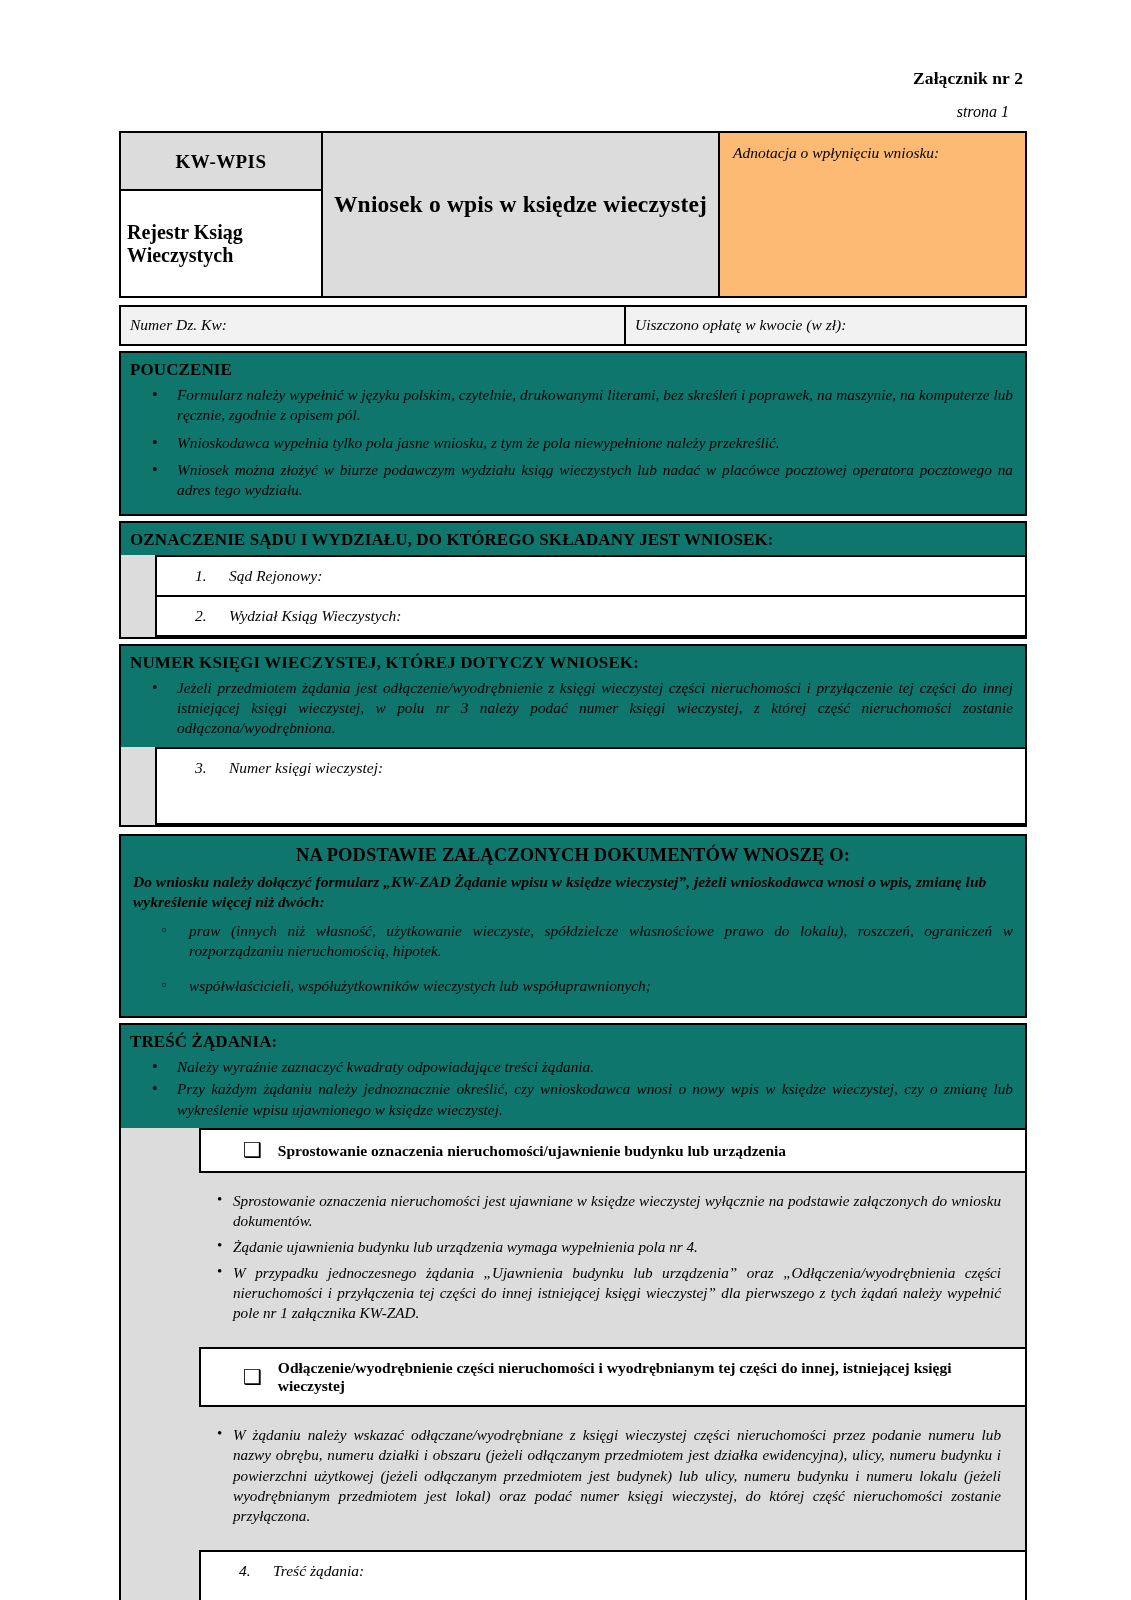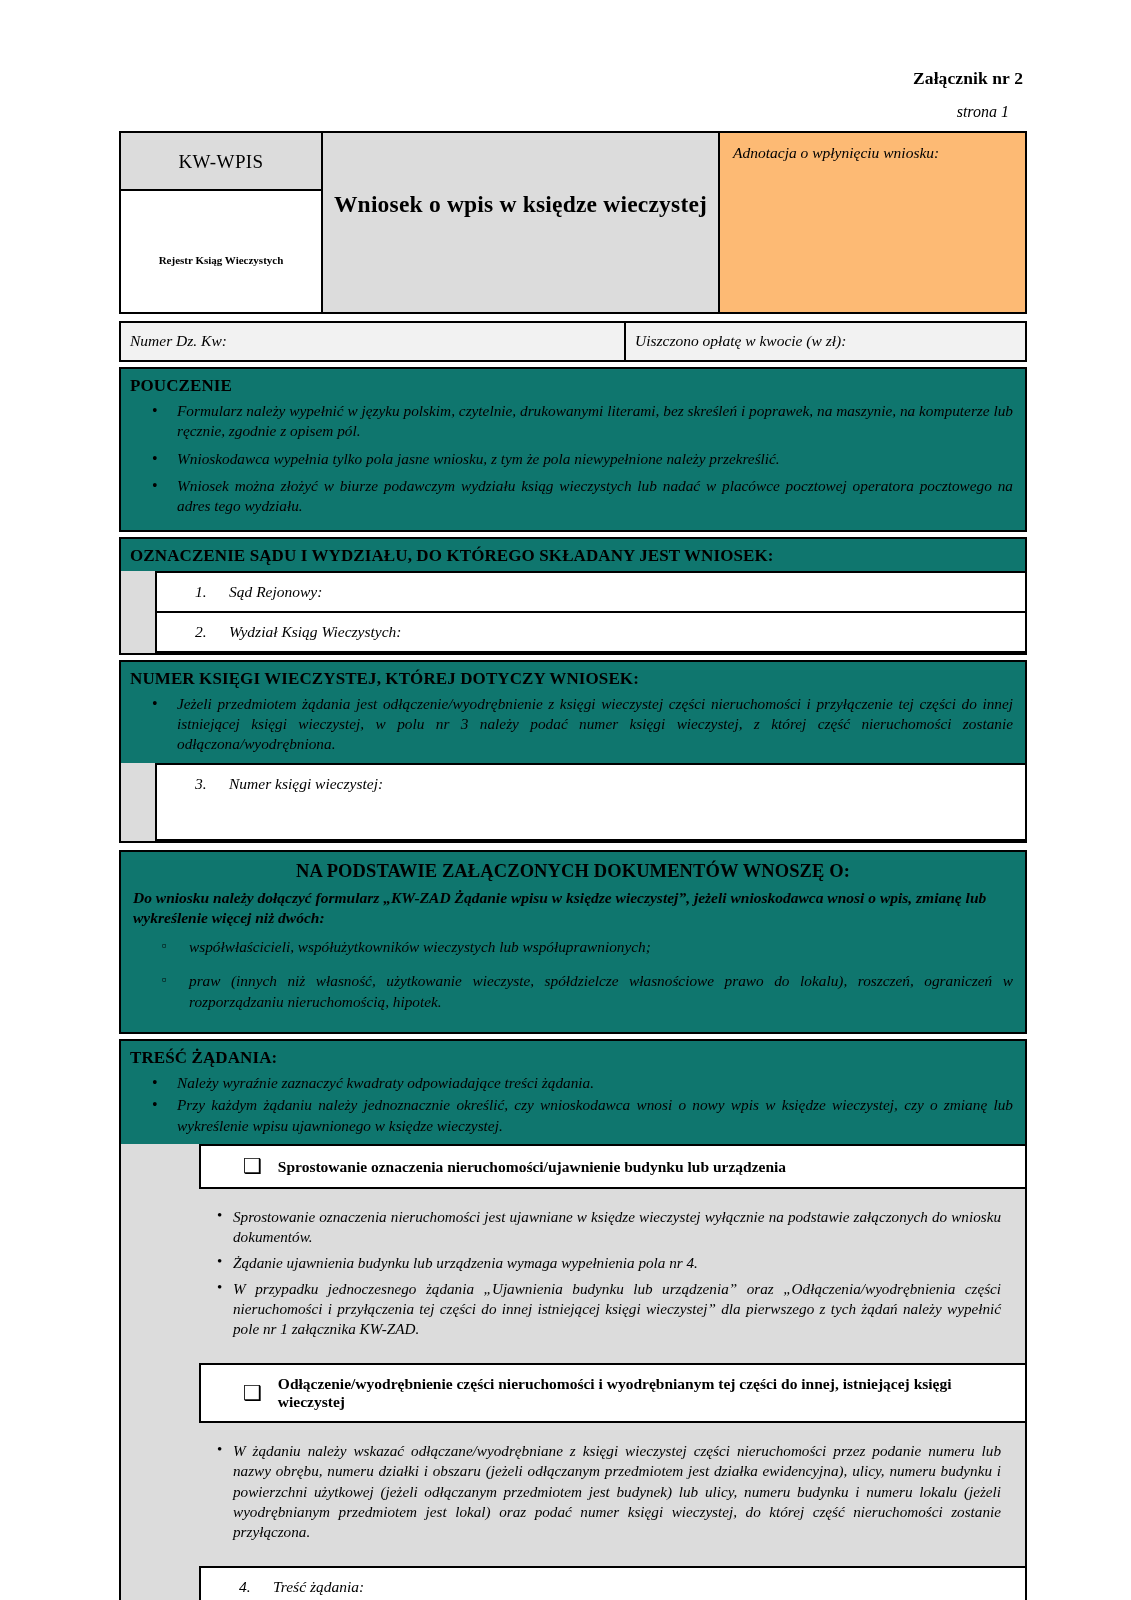--- a/index.html
+++ b/index.html
@@ -59,36 +59,35 @@
     width: 200px;
     flex: 0 0 200px;
     border-right: 2.6px solid #000;
     display: flex;
     flex-direction: column;
   }
   .tb-kw {
     background: #dcdcdc;
     border-bottom: 2.2px solid #000;
     text-align: center;
-    font-weight: normal;
+    font-weight: bold;
     font-size: 19px;
     padding: 18px 0 16px;
     letter-spacing: .4px;
   }
   .tb-reg {
     background: #ffffff;
     flex: 1;
     display: flex;
     align-items: center;
     justify-content: center;
     font-weight: bold;
-    font-size: 11px;
+    font-size: 20px;
     padding: 0 6px;
     min-height: 105px;
-    margin-top: 16px;
   }
   .tb-mid {
     flex: 1 1 auto;
     background: #dcdcdc;
     border-right: 2.6px solid #000;
     display: flex;
     align-items: flex-start;
     justify-content: center;
     padding-top: 58px;
   }
@@ -343,22 +342,22 @@
       </div>
     </div>
   </div>
 
   <div class="gap-sm"></div>
 
   <div class="frame sec">
     <div class="sec-head center">NA PODSTAWIE ZAŁĄCZONYCH DOKUMENTÓW WNOSZĘ O:</div>
     <div class="lead-note">Do wniosku należy dołączyć formularz „KW-ZAD Żądanie wpisu w księdze wieczystej”, jeżeli wnioskodawca wnosi o wpis, zmianę lub wykreślenie więcej niż dwóch:</div>
     <ul class="bullets sq">
+      <li>praw (innych niż własność, użytkowanie wieczyste, spółdzielcze własnościowe prawo do lokalu), roszczeń, ograniczeń w rozporządzaniu nieruchomością, hipotek.</li>
       <li>współwłaścicieli, współużytkowników wieczystych lub współuprawnionych;</li>
-      <li>praw (innych niż własność, użytkowanie wieczyste, spółdzielcze własnościowe prawo do lokalu), roszczeń, ograniczeń w rozporządzaniu nieruchomością, hipotek.</li>
     </ul>
   </div>
 
   <div class="gap-xs"></div>
 
   <div class="frame sec">
     <div class="sec-head">TREŚĆ ŻĄDANIA:</div>
     <ul class="bullets tight">
       <li>Należy wyraźnie zaznaczyć kwadraty odpowiadające treści żądania.</li>
       <li>Przy każdym żądaniu należy jednoznacznie określić, czy wnioskodawca wnosi o nowy wpis w księdze wieczystej, czy o zmianę lub wykreślenie wpisu ujawnionego w księdze wieczystej.</li>

